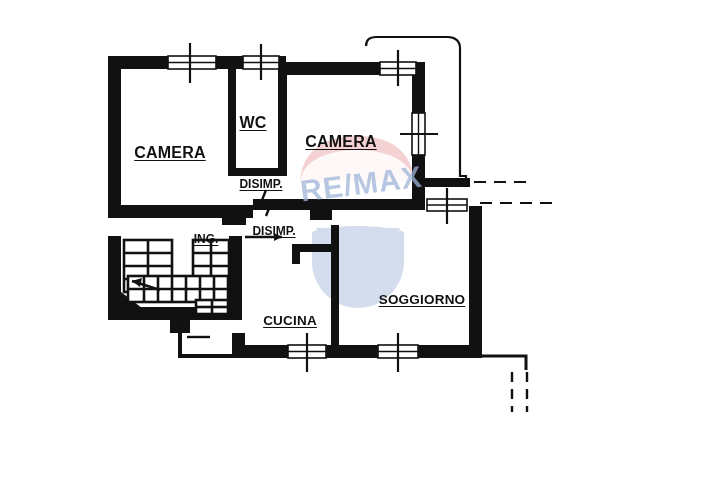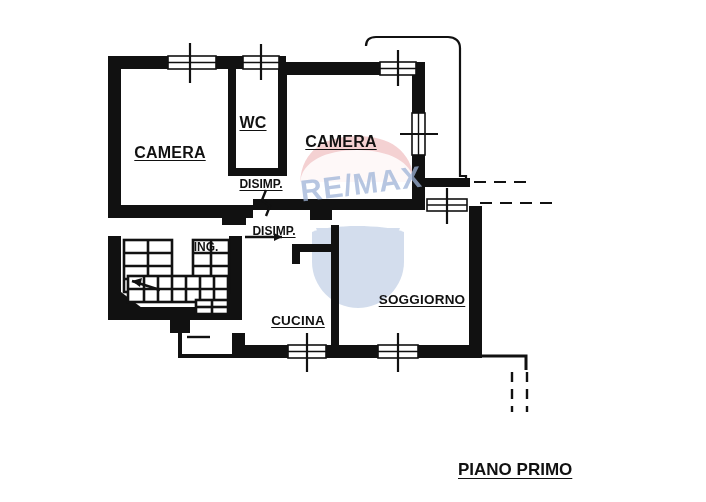--- a/index.html
+++ b/index.html
@@ -247,25 +247,24 @@
   </svg>
 
   <div class="room-label lbl-lg" style="left:170px; top:144px;">CAMERA</div>
 
   <div class="room-label lbl-lg" style="left:253px; top:114px;">WC</div>
 
   <div class="room-label lbl-lg" style="left:341px; top:133px;">CAMERA</div>
 
   <div class="room-label lbl-sm" style="left:261px; top:177px;">DISIMP.</div>
 
-  <div class="room-label lbl-sm" style="left:206px; top:240px;">ING.</div>
+  <div class="room-label lbl-sm" style="left:206px; top:232px;">ING.</div>
 
   <div class="room-label lbl-sm" style="left:274px; top:224px;">DISIMP.</div>
 
-  <div class="room-label lbl-md" style="left:290px; top:313px;margin-left:8px;">CUCINA</div>
+  <div class="room-label lbl-md" style="left:290px; top:313px;">CUCINA</div>
 
   <div class="room-label lbl-md" style="left:422px; top:292px;">SOGGIORNO</div>
 
   <div class="wm-text" style="left:300px; top:167px;">RE/MAX</div>
 
-  <div class="caption" style="left:458px; top:460px;">PIANO PRIMO</div>
 
 </div>
 
 </body></html>

